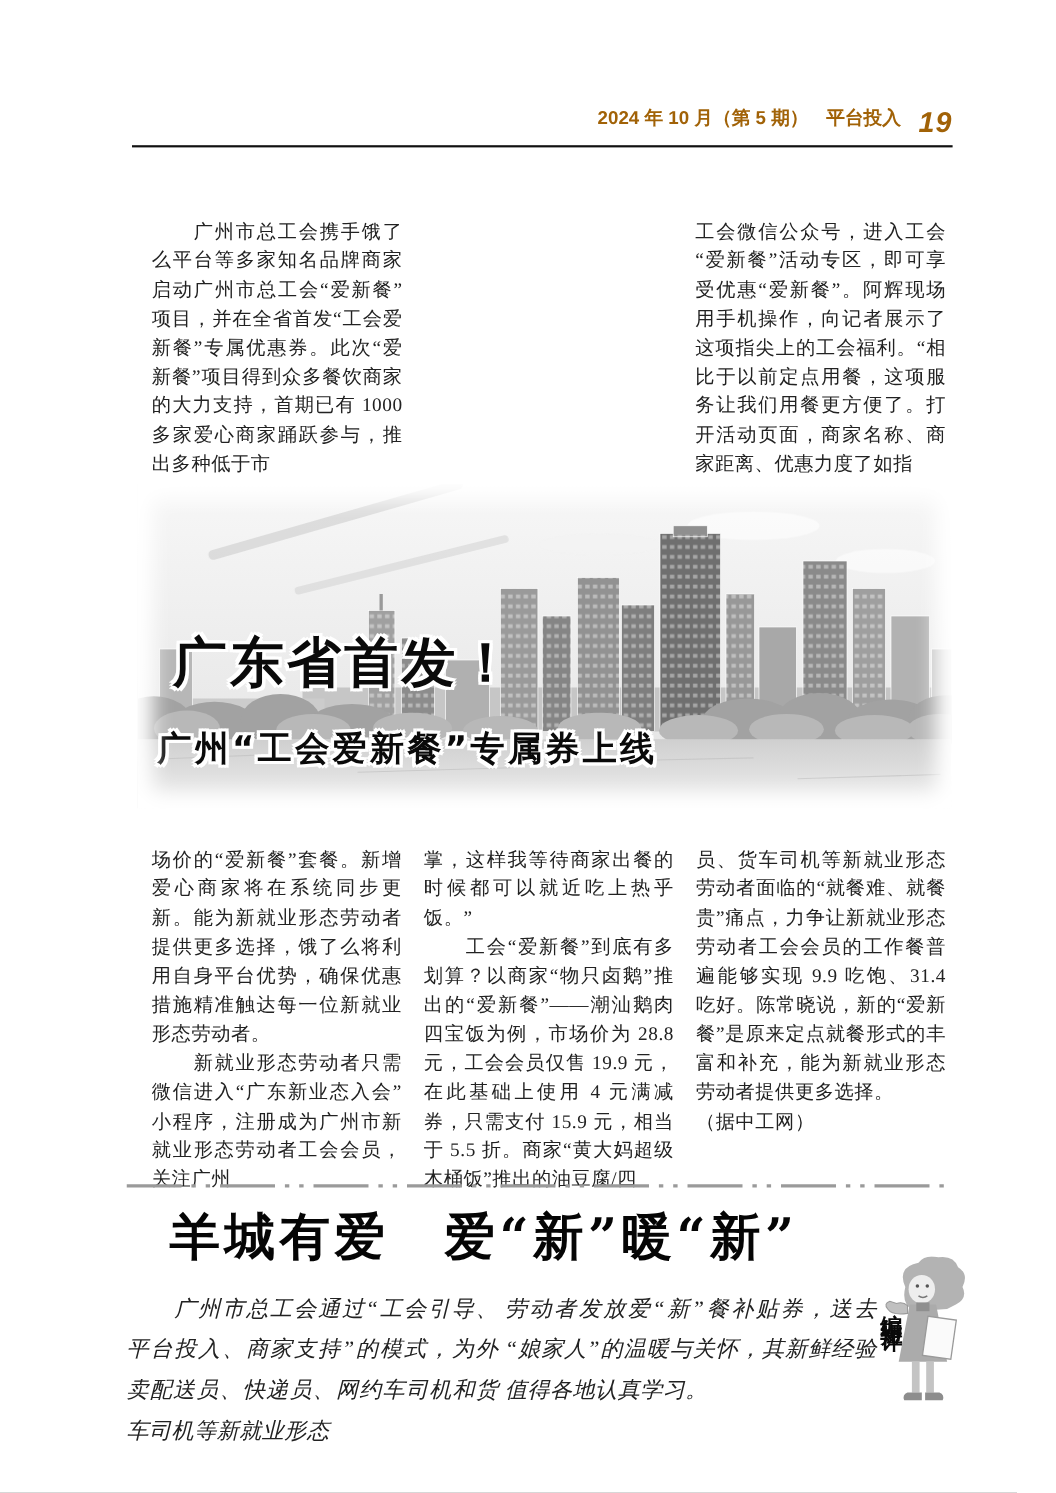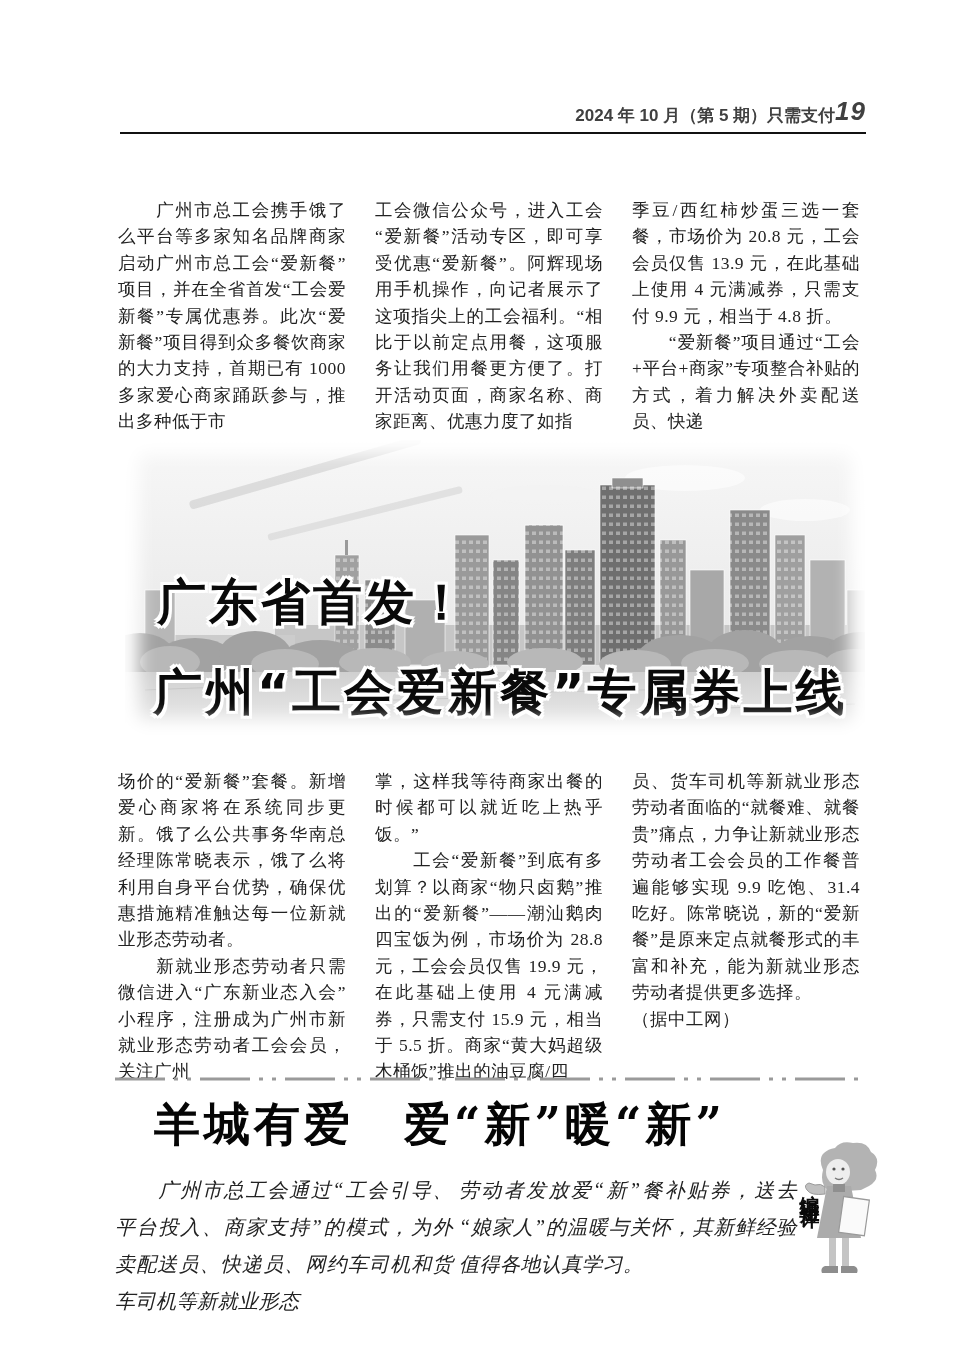--- a/index.html
+++ b/index.html
@@ -5,38 +5,38 @@
   * { margin:0; padding:0; box-sizing:border-box; }
   body { background:#888; font-family:"Liberation Serif","DejaVu Serif",serif; }
   .page {
     position:relative; width:960px; height:1357px; margin:0 auto;
     background:#ffffff; color:#1a1a1a; overflow:hidden;
   }
 
   
   .masthead {
     position:absolute; top:96px; right:94px;
-    display:flex; align-items:flex-end; 
+    display:flex; align-items:flex-start; gap:16px;
     font-family:"Liberation Sans","DejaVu Sans",sans-serif;
-    font-size:17px; font-weight:bold; color:#404040;
+    font-size:17px; font-weight:bold; color:#a16207;
   }
   .masthead .pageno {
     font-size:26px; font-style:italic; font-weight:bold; letter-spacing:1px;
   }
   .header-rule {
     position:absolute; top:132px; left:120px; width:746px; height:2px;
     background:#111;
   }
 
   
   .cols {
     position:absolute; left:118px; width:742px;
     display:flex; justify-content:space-between;
   }
-  .cols .col { width:228px; }
+  .cols .col { width:228px;margin-left:20px; }
   .cols p {
     font-size:17.5px; line-height:26.4px; text-align:justify;
     text-justify:inter-ideograph; color:#222;
     letter-spacing:0.5px;
   }
   .cols-top { top:197px; height:215px; }
   .cols-bottom { top:768px; height:270px; }
   .byline {
     font-size:17.5px; line-height:26.4px; text-align:right;
     letter-spacing:5px; color:#222; margin-top:0;
@@ -58,21 +58,21 @@
     font-family:"DejaVu Sans","Liberation Sans",sans-serif;
     font-weight:900; color:#0a0a0a; pointer-events:none;text-align:right;
   }
   .banner-titles .t1, .banner-titles .t2 {
     position:absolute; white-space:nowrap; letter-spacing:3px;
     text-shadow:
       -3px -3px 0 #fff, 3px -3px 0 #fff, -3px 3px 0 #fff, 3px 3px 0 #fff,
       -3px 0 0 #fff, 3px 0 0 #fff, 0 -3px 0 #fff, 0 3px 0 #fff;
   }
   .banner-titles .t1 { left:32px; top:130px; font-size:49px; }
-  .banner-titles .t2 { left:28px; top:220px; font-size:49px; }
+  .banner-titles .t2 { left:18px; top:220px; font-size:31px; }
 
   
   .section-divider { position:absolute; left:115px; top:1068px; width:752px; height:6px; }
 
   
   .editorial-title {
     position:absolute; left:130px; top:1094px; width:620px;
     text-align:center; font-size:46px; font-weight:900;
     font-family:"DejaVu Serif","Liberation Serif",serif;
     color:#050505; letter-spacing:4px; white-space:nowrap;
@@ -98,35 +98,31 @@
     font-family:"Liberation Sans","DejaVu Sans",sans-serif;
   }
 </style>
 </head>
 <body>
 
 <div class="page">
 
   <div class="masthead">
     <span>2024 年 10 月（第 5 期）</span>
-    <span>只需支付</span>
+    <span>平台投入</span>
     <span class="pageno">19</span>
   </div>
   <div class="header-rule"></div>
 
   <section class="cols cols-top">
     <div class="col">
       <p>　　广州市总工会携手饿了么平台等多家知名品牌商家启动广州市总工会“爱新餐”项目，并在全省首发“工会爱新餐”专属优惠券。此次“爱新餐”项目得到众多餐饮商家的大力支持，首期已有 1000 多家爱心商家踊跃参与，推出多种低于市</p>
     </div>
     <div class="col">
       <p>工会微信公众号，进入工会“爱新餐”活动专区，即可享受优惠“爱新餐”。阿辉现场用手机操作，向记者展示了这项指尖上的工会福利。“相比于以前定点用餐，这项服务让我们用餐更方便了。打开活动页面，商家名称、商家距离、优惠力度了如指</p>
-    </div>
-    <div class="col">
-      <p>季豆/西红柿炒蛋三选一套餐，市场价为 20.8 元，工会会员仅售 13.9 元，在此基础上使用 4 元满减券，只需支付 9.9 元，相当于 4.8 折。</p>
-      <p>　　“爱新餐”项目通过“工会+平台+商家”专项整合补贴的方式，着力解决外卖配送员、快递</p>
     </div>
   </section>
 
   <figure class="banner">
     <svg viewBox="0 0 740 295" aria-hidden="true">
       <defs>
         <linearGradient id="sky" x1="0" y1="0" x2="0" y2="1">
           <stop offset="0" stop-color="#f7f7f7"></stop>
           <stop offset="0.7" stop-color="#e9e9e9"></stop>
           <stop offset="1" stop-color="#dddddd"></stop>
@@ -220,21 +216,21 @@
     </svg>
 
     <div class="banner-titles">
       <div class="t1">广东省首发！</div>
       <div class="t2">广州“工会爱新餐”专属券上线</div>
     </div>
   </figure>
 
   <section class="cols cols-bottom">
     <div class="col">
-      <p>场价的“爱新餐”套餐。新增爱心商家将在系统同步更新。饿了么公共事务华南总经理陈常晓表示，饿了么将利用自身平台优势，确保优惠措施精准触达每一位新就业形态劳动者。</p>
+      <p>场价的“爱新餐”套餐。新增爱心商家将在系统同步更新。能为新就业形态劳动者提供更多选择，饿了么将利用自身平台优势，确保优惠措施精准触达每一位新就业形态劳动者。</p>
       <p>　　新就业形态劳动者只需微信进入“广东新业态入会”小程序，注册成为广州市新就业形态劳动者工会会员，关注广州</p>
     </div>
     <div class="col">
       <p>掌，这样我等待商家出餐的时候都可以就近吃上热乎饭。”</p>
       <p>　　工会“爱新餐”到底有多划算？以商家“物只卤鹅”推出的“爱新餐”——潮汕鹅肉四宝饭为例，市场价为 28.8 元，工会会员仅售 19.9 元，在此基础上使用 4 元满减券，只需支付 15.9 元，相当于 5.5 折。商家“黄大妈超级木桶饭”推出的油豆腐/四</p>
     </div>
     <div class="col">
       <p>员、货车司机等新就业形态劳动者面临的“就餐难、就餐贵”痛点，力争让新就业形态劳动者工会会员的工作餐普遍能够实现 9.9 吃饱、31.4 吃好。陈常晓说，新的“爱新餐”是原来定点就餐形式的丰富和补充，能为新就业形态劳动者提供更多选择。</p>
       <p class="byline">（据中工网）</p>
     </div>

